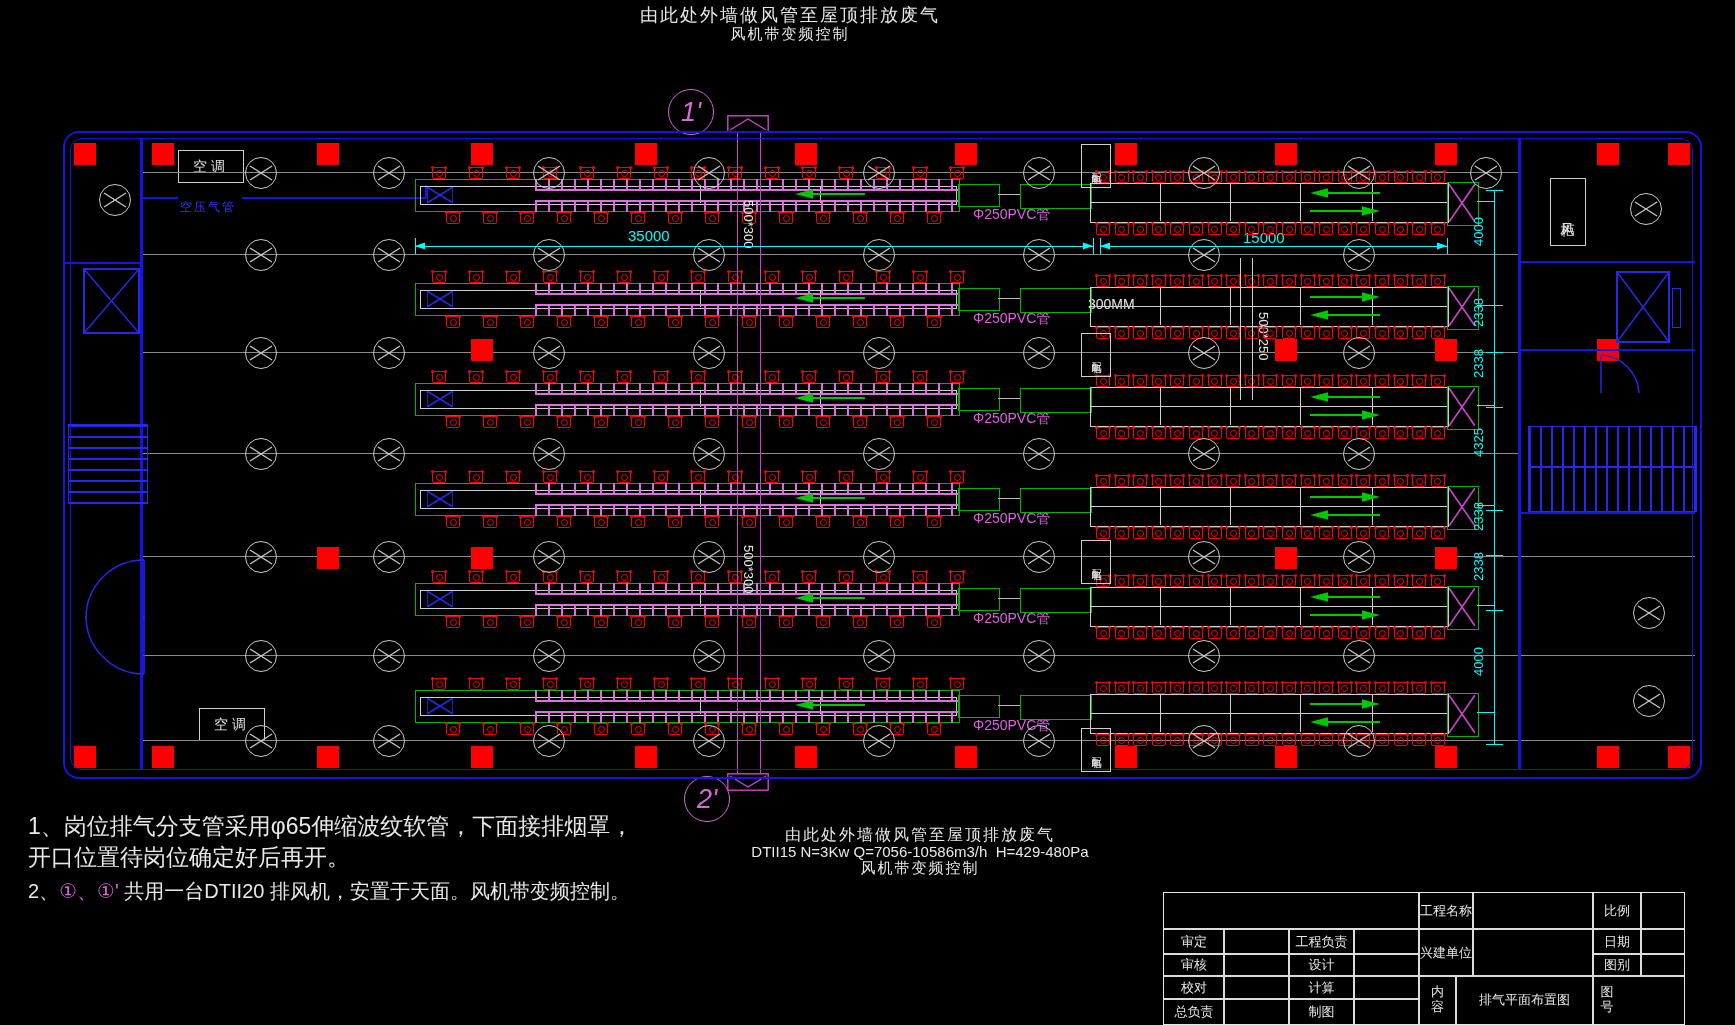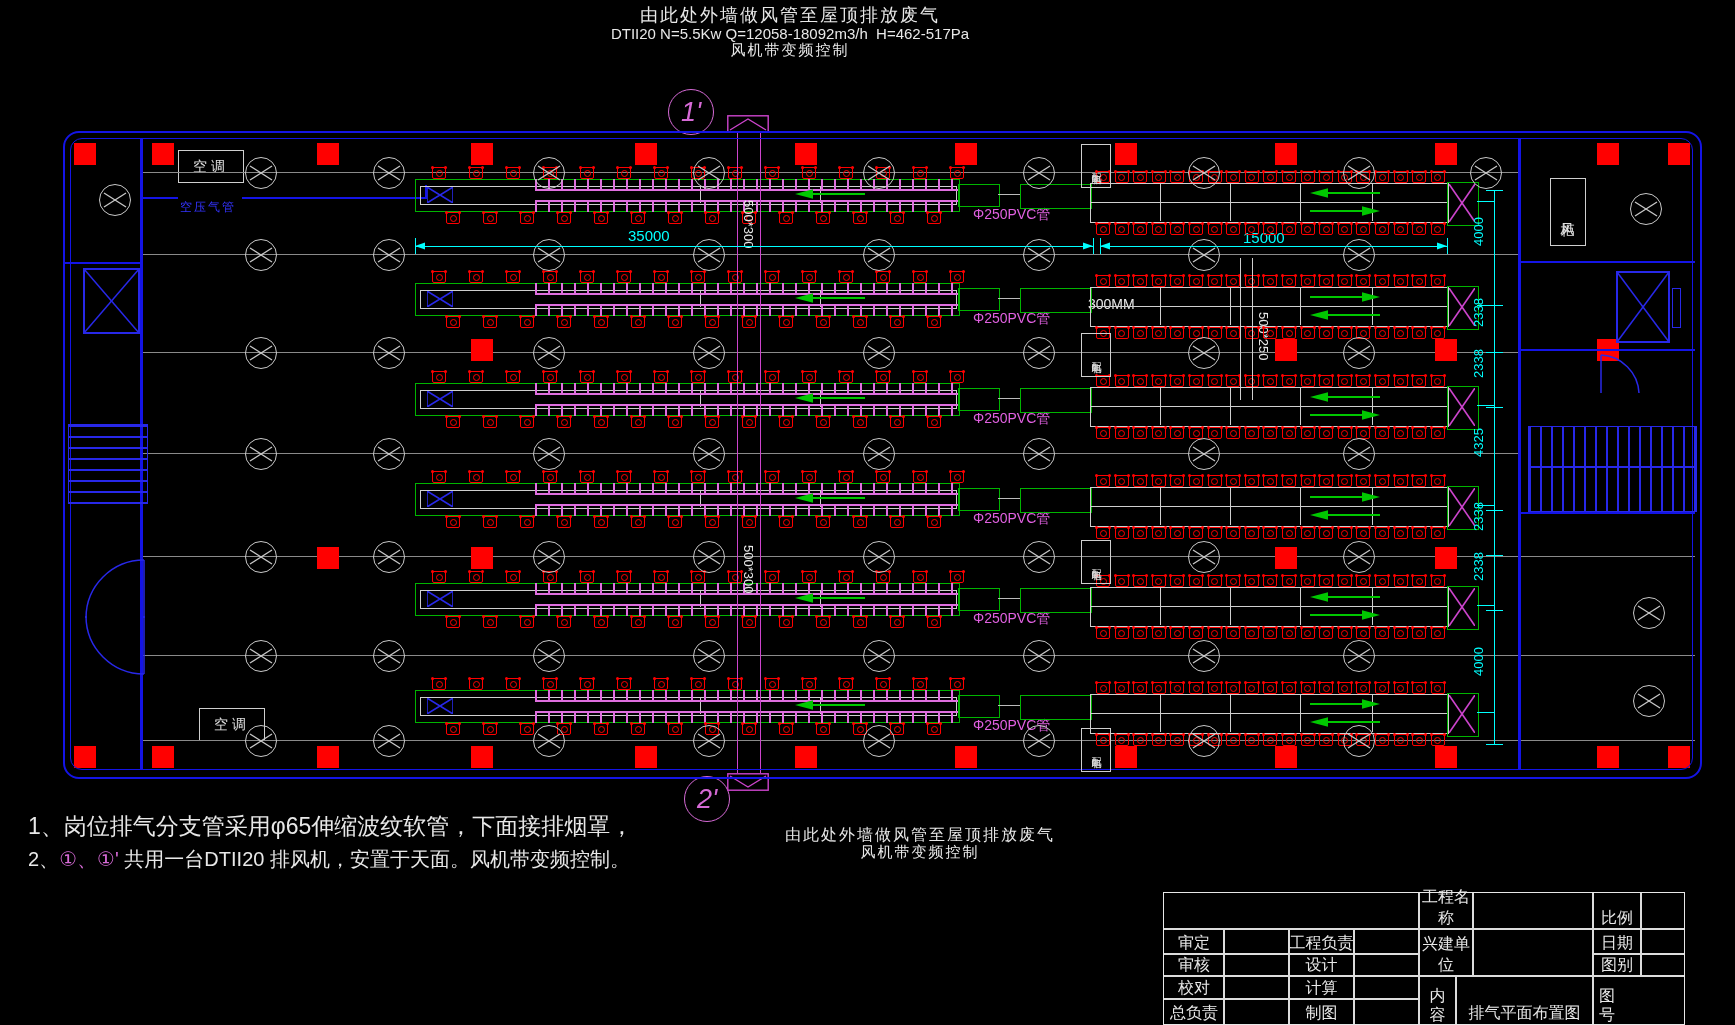--- a/index.html
+++ b/index.html
@@ -20,54 +20,55 @@
   .hood{width:12px;height:10px;border:1.3px solid #ff0000;border-radius:2px;}
   .hood::after{content:"";position:absolute;left:2.5px;top:1.5px;width:5px;height:5px;border:1.3px solid #ff0000;border-radius:50%;}
   .hood::before{content:"";position:absolute;left:-2px;top:-2px;width:3px;height:3px;border-radius:50%;background:#ff0000;box-shadow:13px 0 #ff0000;}
   .greenrect{border:1.5px solid #00b400;}
   .convey{border:1px solid #cfcfcf;}
   .ladder{background:repeating-linear-gradient(90deg,#df6fdf 0 2px,transparent 2px 13px);}
   .ladder.topstrip{border-bottom:2px solid #df6fdf;}
   .ladder.botstrip{border-top:2px solid #df6fdf;}
   .vtext{writing-mode:vertical-rl;}
   .vup{writing-mode:vertical-rl;transform:rotate(180deg);}
-  .cell{border:1px solid #dcdcdc;color:#e8e8e8;font-size:16px;display:flex;align-items:flex-end;justify-content:center;text-align:center;}
+  .cell{border:1px solid #dcdcdc;color:#e8e8e8;font-size:13px;display:flex;align-items:center;justify-content:center;text-align:center;}
   .cell.narrow span{display:inline-block;width:16px;word-break:break-all;line-height:1.15;}
   .mark-circle{border:1.6px solid #d66ad6;border-radius:50%;color:#d66ad6;
                display:flex;align-items:center;justify-content:center;font-size:27px;font-style:italic;}
   .banner{color:#e8e8e8;text-align:center;}
   .notes{color:#e8e8e8;}
   .circnum{color:#d66ad6;}
   .bigtitle{color:#0016ff;font-family:"Liberation Serif","DejaVu Serif",serif;font-weight:600;
             font-size:44px;letter-spacing:7px;}
   .ductline{border-left:1.6px solid #cc44cc;border-right:1.6px solid #cc44cc;}
   .whbox{border:1px solid #cfcfcf;color:#e0e0e0;display:flex;align-items:center;justify-content:center;}
   .dimline{background:#00ffff;}
 </style>
 </head>
 <body>
 
 <div id="canvas">
 
   <div class="abs banner" style="left:420px;top:6px;width:740px;">
     <div class="t" style="font-size:18px;letter-spacing:2px;">由此处外墙做风管至屋顶排放废气</div>
-    <div class="t" style="font-size:15px;">DTII20 N=5.5Kw Q=12058-18092m3/h  H=462-517Pa</div>
     <div class="t" style="font-size:15px;letter-spacing:2px;">风机带变频控制</div>
   </div>
 
   <div class="abs mark-circle" style="left:668px;top:89px;width:44px;height:44px;">1'</div>
   <div class="abs mark-circle" style="left:684px;top:776px;width:44px;height:44px;">2'</div>
 
   <div class="abs banner" style="left:690px;top:826px;width:460px;">
     <div class="t" style="font-size:16px;letter-spacing:2px;">由此处外墙做风管至屋顶排放废气</div>
+    <div class="t" style="font-size:15px;">DTII15 N=3Kw Q=7056-10586m3/h  H=429-480Pa</div>
     <div class="t" style="font-size:15px;letter-spacing:2px;">风机带变频控制</div>
   </div>
 
   <div class="abs notes" style="left:28px;top:806px;width:640px;">
     <div class="t" style="font-size:23px;margin-top:8px;">1、岗位排气分支管采用φ65伸缩波纹软管，下面接排烟罩，</div>
+    <div class="t" style="font-size:23px;margin-top:6px;">开口位置待岗位确定好后再开。</div>
     <div class="t" style="font-size:20px;margin-top:9px;"><span>2、</span><span class="circnum">①、①'</span><span> 共用一台DTII20 排风机，安置于天面。风机带变频控制。</span></div>
   </div>
 
 
   <div class="abs whbox" style="left:178px;top:150px;width:64px;height:31px;font-size:14px;letter-spacing:4px;">
       <span>空调</span>
     </div>
   <div class="abs whbox" style="left:199px;top:708px;width:64px;height:31px;font-size:14px;letter-spacing:4px;">
       <span>空调</span>
     </div>

